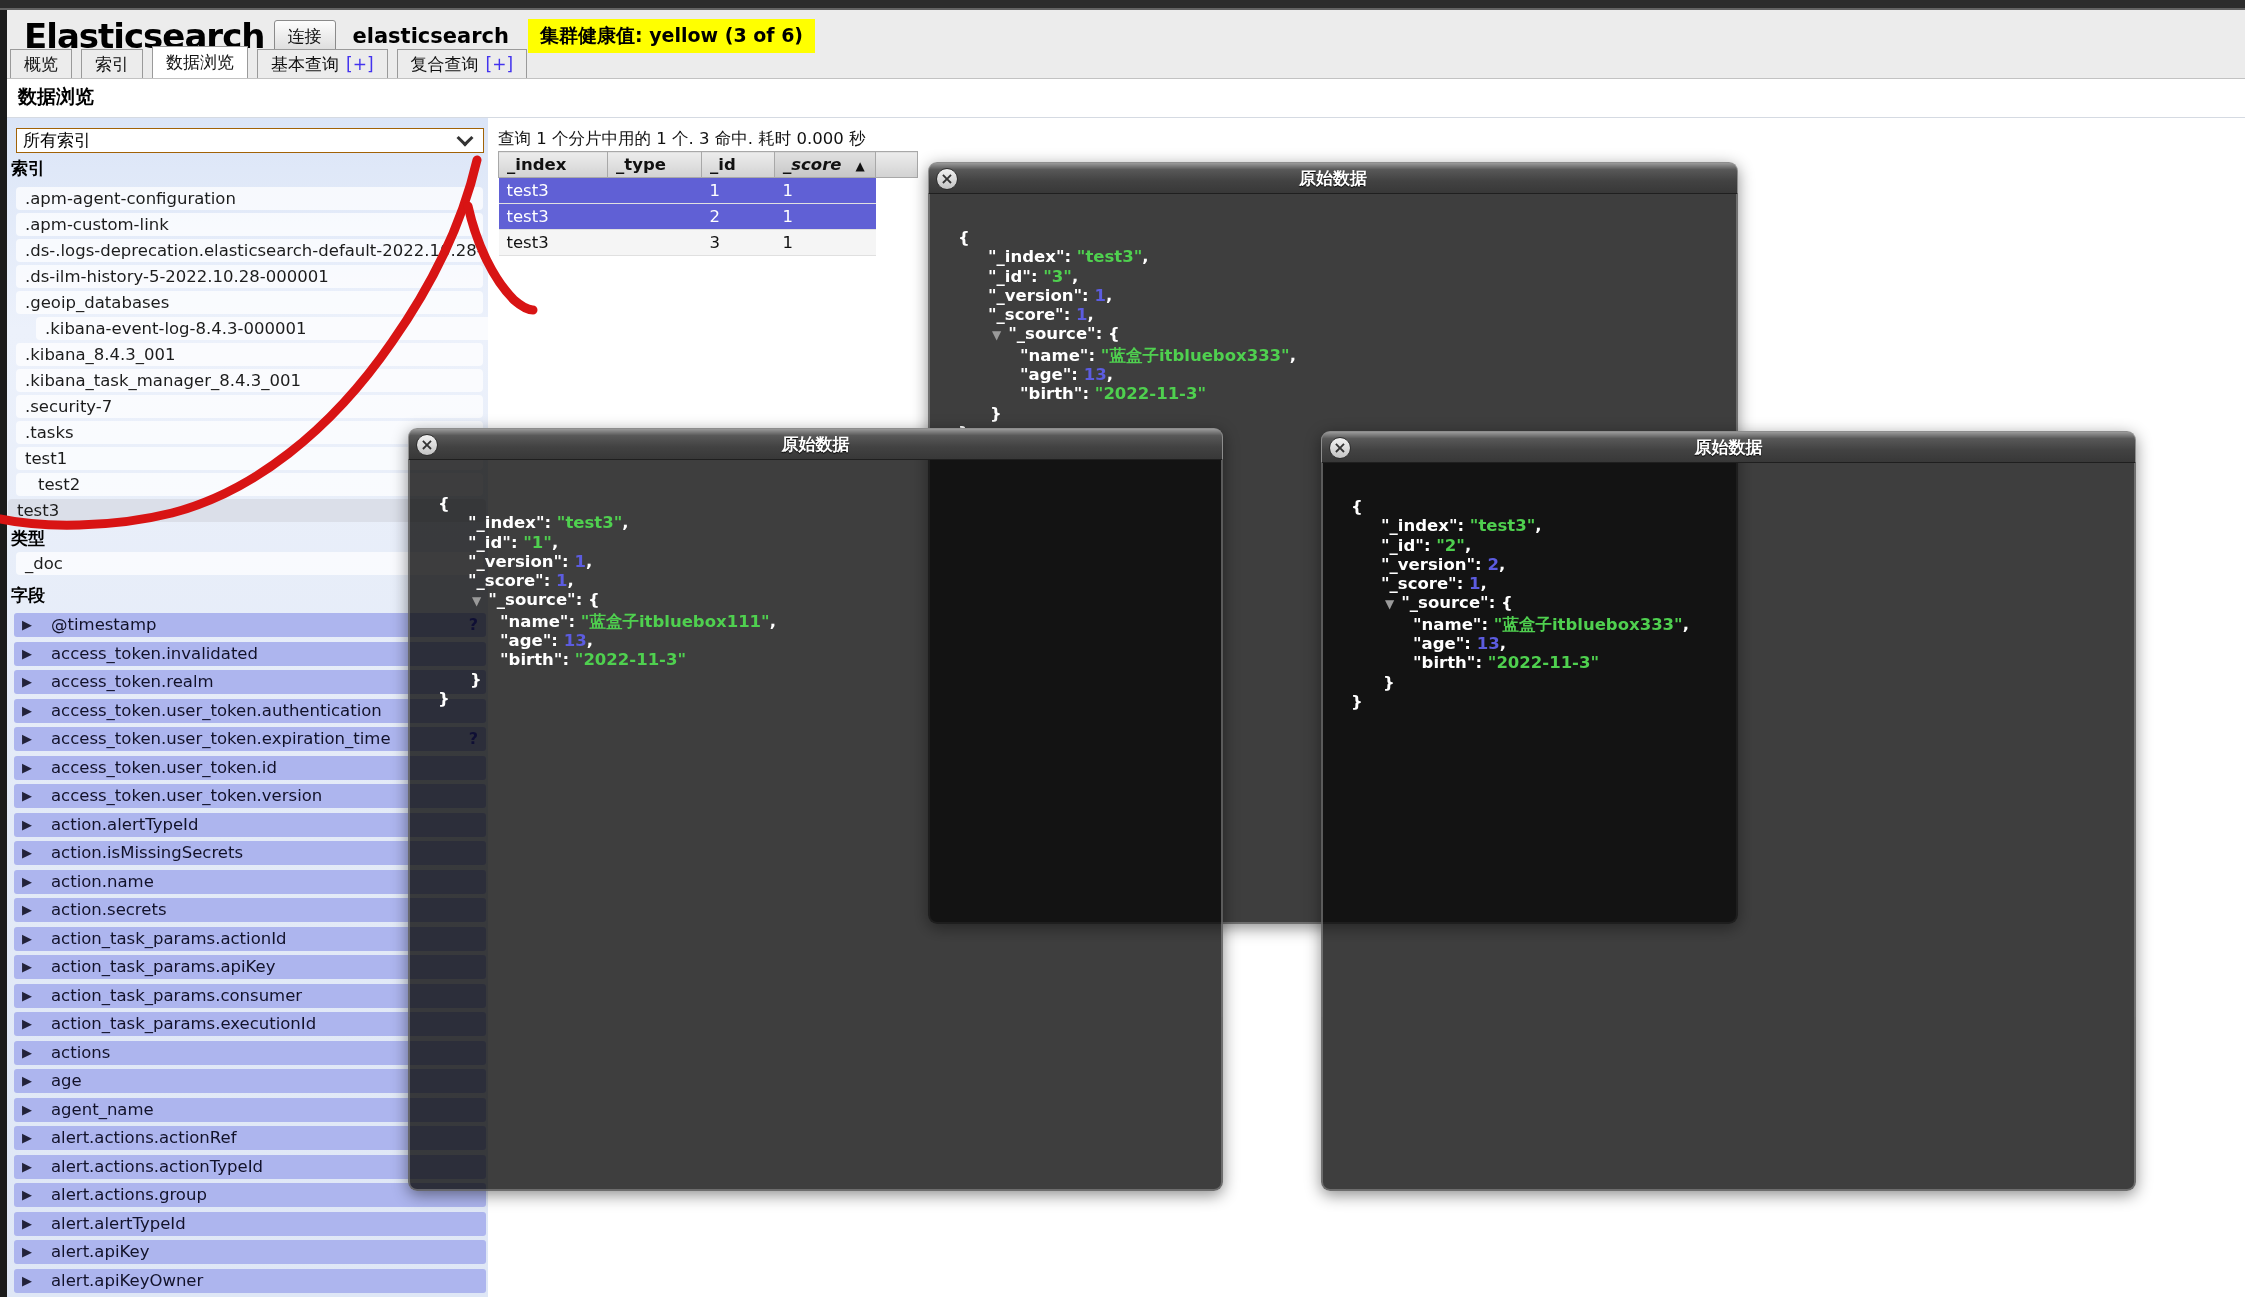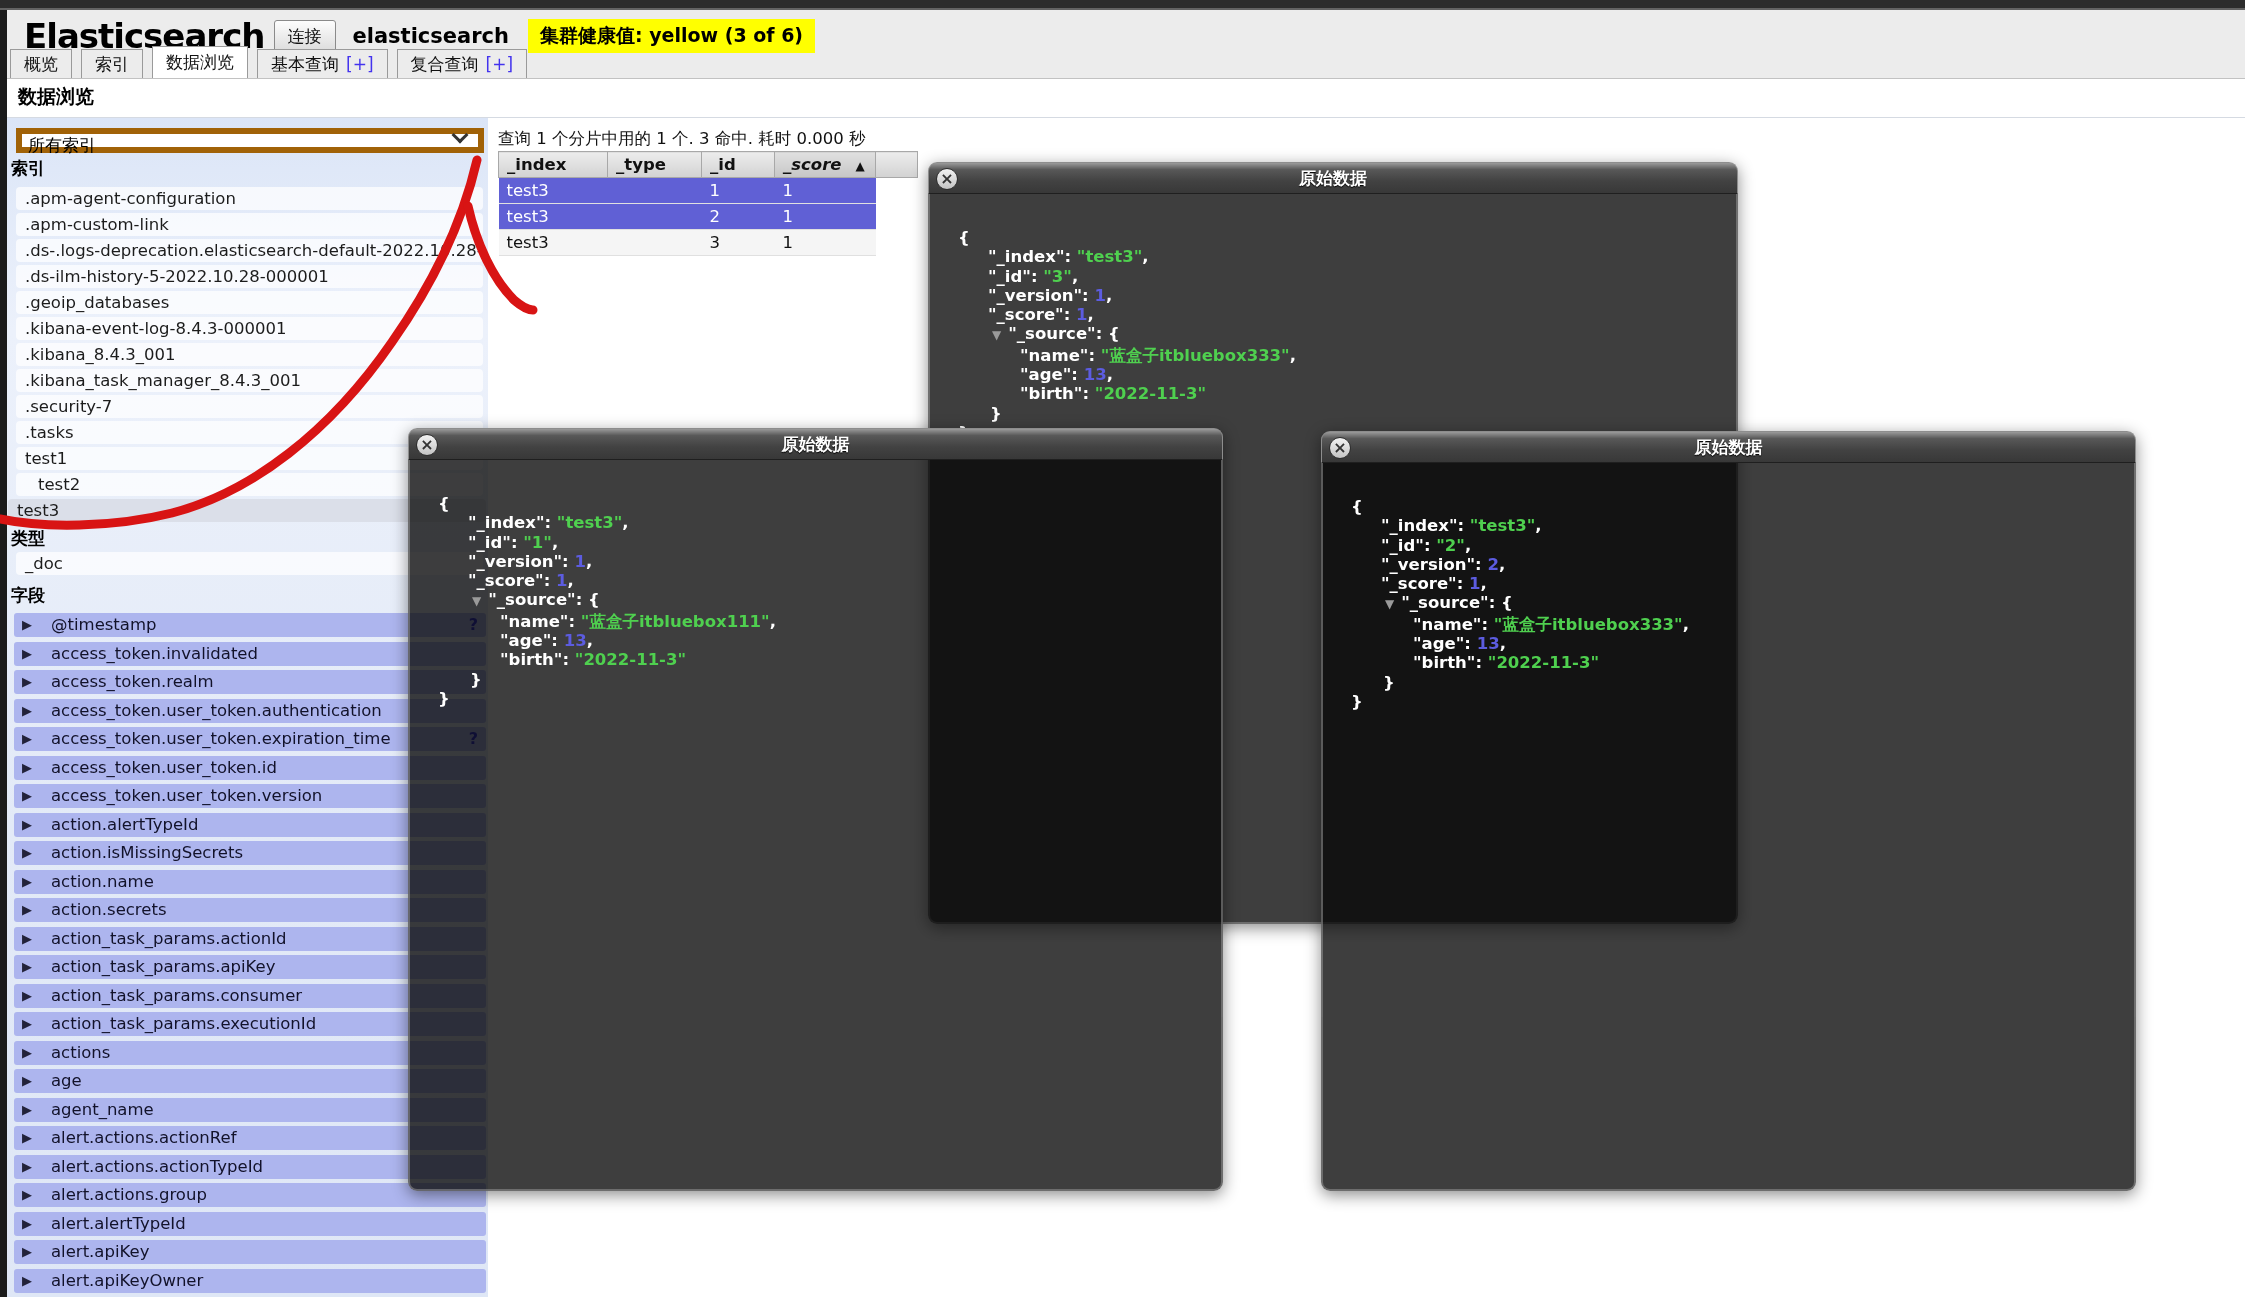--- a/index.html
+++ b/index.html
@@ -29,22 +29,22 @@
     border:1px solid #9a9a9a;border-bottom:none;box-sizing:border-box;white-space:nowrap;}
   .tab.active{background:#ffffff;height:32px;line-height:31px;position:relative;z-index:4;}
   .tab .plus{color:#4333ee;margin-left:7px;}
 
   .page-title{left:18px;top:84px;font-size:19px;font-weight:bold;color:#000;z-index:2;}
   .toolbar-line{left:0;top:117px;width:2245px;height:1px;background:#d5dae2;}
 
   
   .sidebar-bg{left:7px;top:118px;width:481px;height:1179px;
     background:linear-gradient(180deg,#dbe5f7 0%,#ecf1fb 18%,#e3eaf7 60%,#dfe7f6 100%);z-index:1;}
-  .idx-select{left:16px;top:128px;width:468px;height:25px;background:#fff;border:6px solid #a16207;
-    box-sizing:border-box;z-index:2;display:flex;}
+  .idx-select{left:16px;top:128px;width:468px;height:25px;background:#fff;border:1px solid #a16207;
+    box-sizing:border-box;z-index:2;display:flex;align-items:center;}
   .idx-select .sel-text{font-size:17px;color:#000;padding-left:6px;flex:1;}
   .chev{width:9px;height:9px;border-right:3px solid #333;border-bottom:3px solid #333;
     transform:rotate(45deg);margin-right:12px;margin-top:-5px;}
   .side-label{font-size:17px;font-weight:bold;color:#000;z-index:2;}
   .side-item{left:16px;width:467px;height:23px;background:rgba(255,255,255,0.72);border-radius:4px;
     font-size:16.5px;color:#1c1c1c;line-height:23px;padding-left:9px;box-sizing:border-box;z-index:2;
     white-space:nowrap;overflow:hidden;}
   .side-item.selected{left:8px;width:478px;background:#dbdfe9;}
   .field-item{left:14px;width:472px;height:24px;background:#adb5ee;border-radius:3px;z-index:2;
     font-size:16.5px;color:#12122a;line-height:24px;padding-left:37px;box-sizing:border-box;
@@ -119,21 +119,21 @@
   <span class="sel-text">所有索引</span>
   <span class="chev"></span>
 </div>
 <div class="abs side-label" style="left:11px;top:157px;">索引</div>
 <div id="indices-layer">
     <div class="abs side-item" style="top: 187px;">.apm-agent-configuration</div>
     <div class="abs side-item" style="top: 213px;">.apm-custom-link</div>
     <div class="abs side-item" style="top: 239px;">.ds-.logs-deprecation.elasticsearch-default-2022.10.28-0</div>
     <div class="abs side-item" style="top: 265px;">.ds-ilm-history-5-2022.10.28-000001</div>
     <div class="abs side-item" style="top: 291px;">.geoip_databases</div>
-    <div class="abs side-item" style="top: 317px;">.kibana-event-log-8.4.3-000001</div>
+    <div class="abs side-item" style="top: 317px; margin-left: 20px;">.kibana-event-log-8.4.3-000001</div>
     <div class="abs side-item" style="top: 343px;">.kibana_8.4.3_001</div>
     <div class="abs side-item" style="top: 369px;">.kibana_task_manager_8.4.3_001</div>
     <div class="abs side-item" style="top: 395px;">.security-7</div>
     <div class="abs side-item" style="top: 421px;">.tasks</div>
     <div class="abs side-item" style="top: 447px;">test1</div>
     <div class="abs side-item" style="top: 473px; padding-left: 22px;">test2</div>
     <div class="abs side-item selected" style="top: 499px;">test3</div>
   </div>
 <div class="abs side-label" style="left:11px;top:527px;">类型</div>
 <div id="types-layer">

